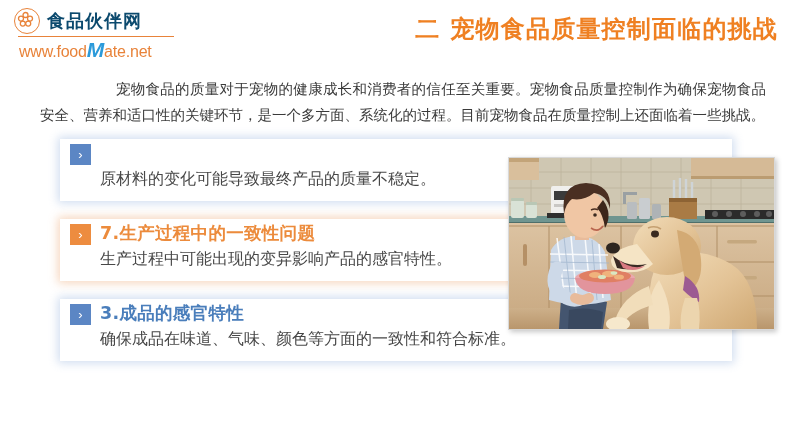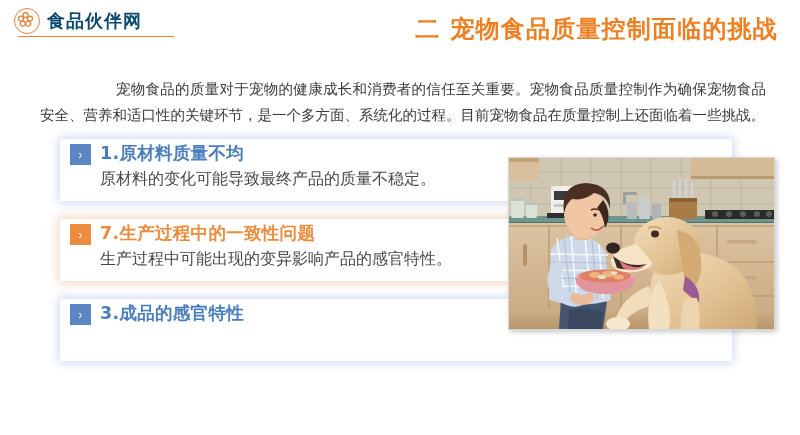--- a/index.html
+++ b/index.html
@@ -185,48 +185,49 @@
             <circle cx="4" cy="7.6" r="2.5"></circle>
             <circle cx="13" cy="7.6" r="2.5"></circle>
             <circle cx="5.8" cy="12.6" r="2.5"></circle>
             <circle cx="11.2" cy="12.6" r="2.5"></circle>
           </g>
         </svg>
       </span>
       <span class="logo-cn">食品伙伴网</span>
     </div>
     <div class="logo-rule"></div>
+    <div class="logo-url"><span>www.food</span><span class="m">M</span><span>ate.net</span></div>
   </div>
 
   <div class="page-title">
     <span class="numeral">二</span><span>宠物食品质量控制面临的挑战</span>
   </div>
 </div>
 
 <div class="intro">
   <span class="indent">宠物食品的质量对于宠物的健康成长和消费者的信任至关重要。宠物食品质量控制作为确保宠物食品安全、营养和适口性的关键环节，是一个多方面、系统化的过程。目前宠物食品在质量控制上还面临着一些挑战。</span>
 </div>
 
 <div class="cards">
 
   <div class="card blue">
     <span class="badge blue">›</span>
-    <div class="card-title blue">1.原材料质量不均</div>
     <div class="card-desc">原材料的变化可能导致最终产品的质量不稳定。</div>
   </div>
 
   <div class="card orange">
     <span class="badge orange">›</span>
     <div class="card-title orange">7.生产过程中的一致性问题</div>
     <div class="card-desc">生产过程中可能出现的变异影响产品的感官特性。</div>
   </div>
 
   <div class="card blue">
     <span class="badge blue">›</span>
     <div class="card-title blue">3.成品的感官特性</div>
+    <div class="card-desc">确保成品在味道、气味、颜色等方面的一致性和符合标准。</div>
   </div>
 </div>
 
 <div class="photo">
   <svg width="265" height="171" viewBox="0 0 265 171">
     <defs>
       <linearGradient id="cabinet" x1="0" y1="0" x2="0" y2="1">
         <stop offset="0%" stop-color="#dcc3a2"></stop>
         <stop offset="100%" stop-color="#c7a77f"></stop>
       </linearGradient>

